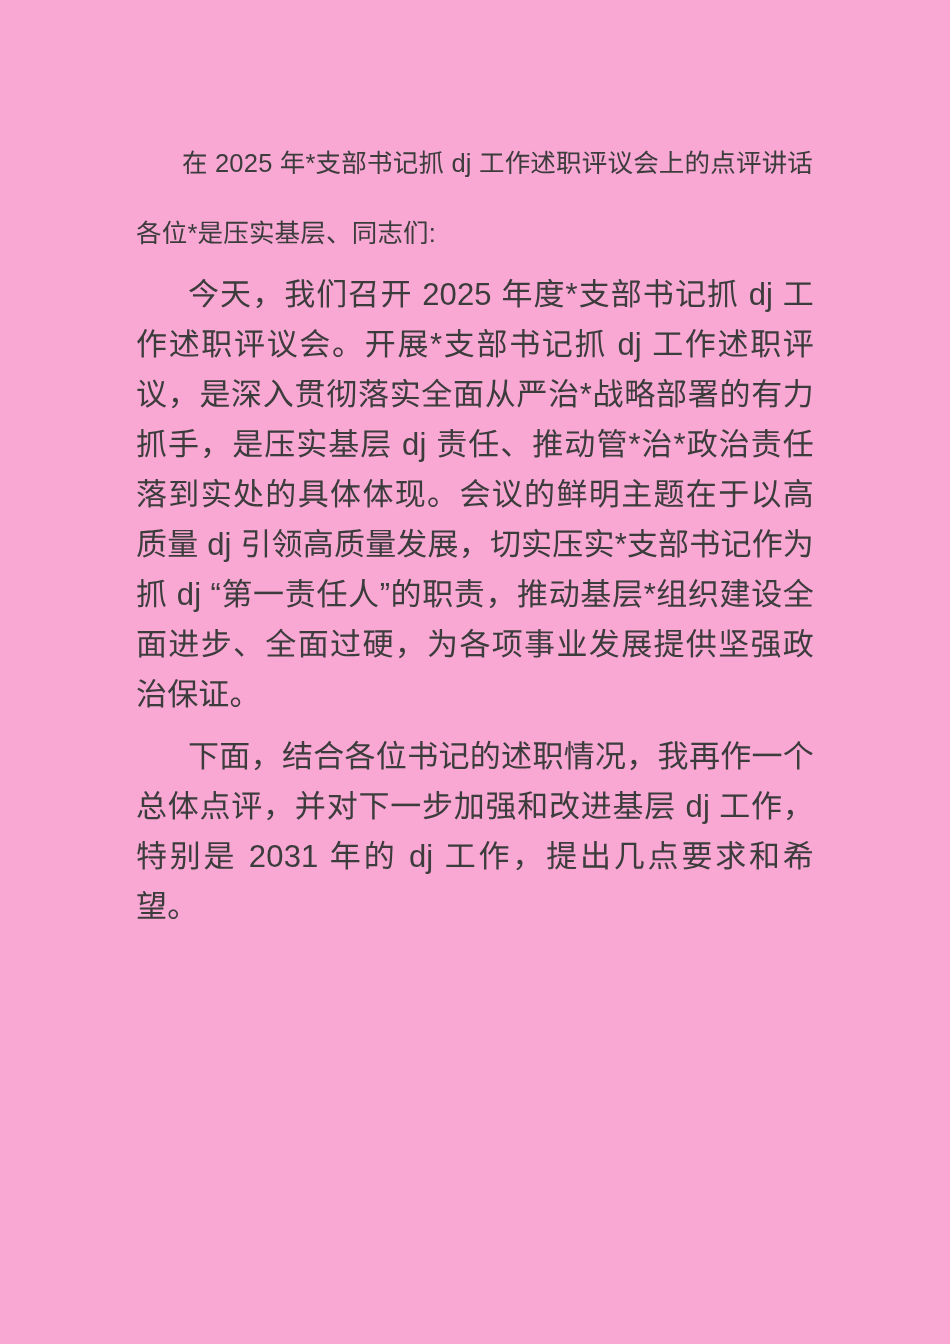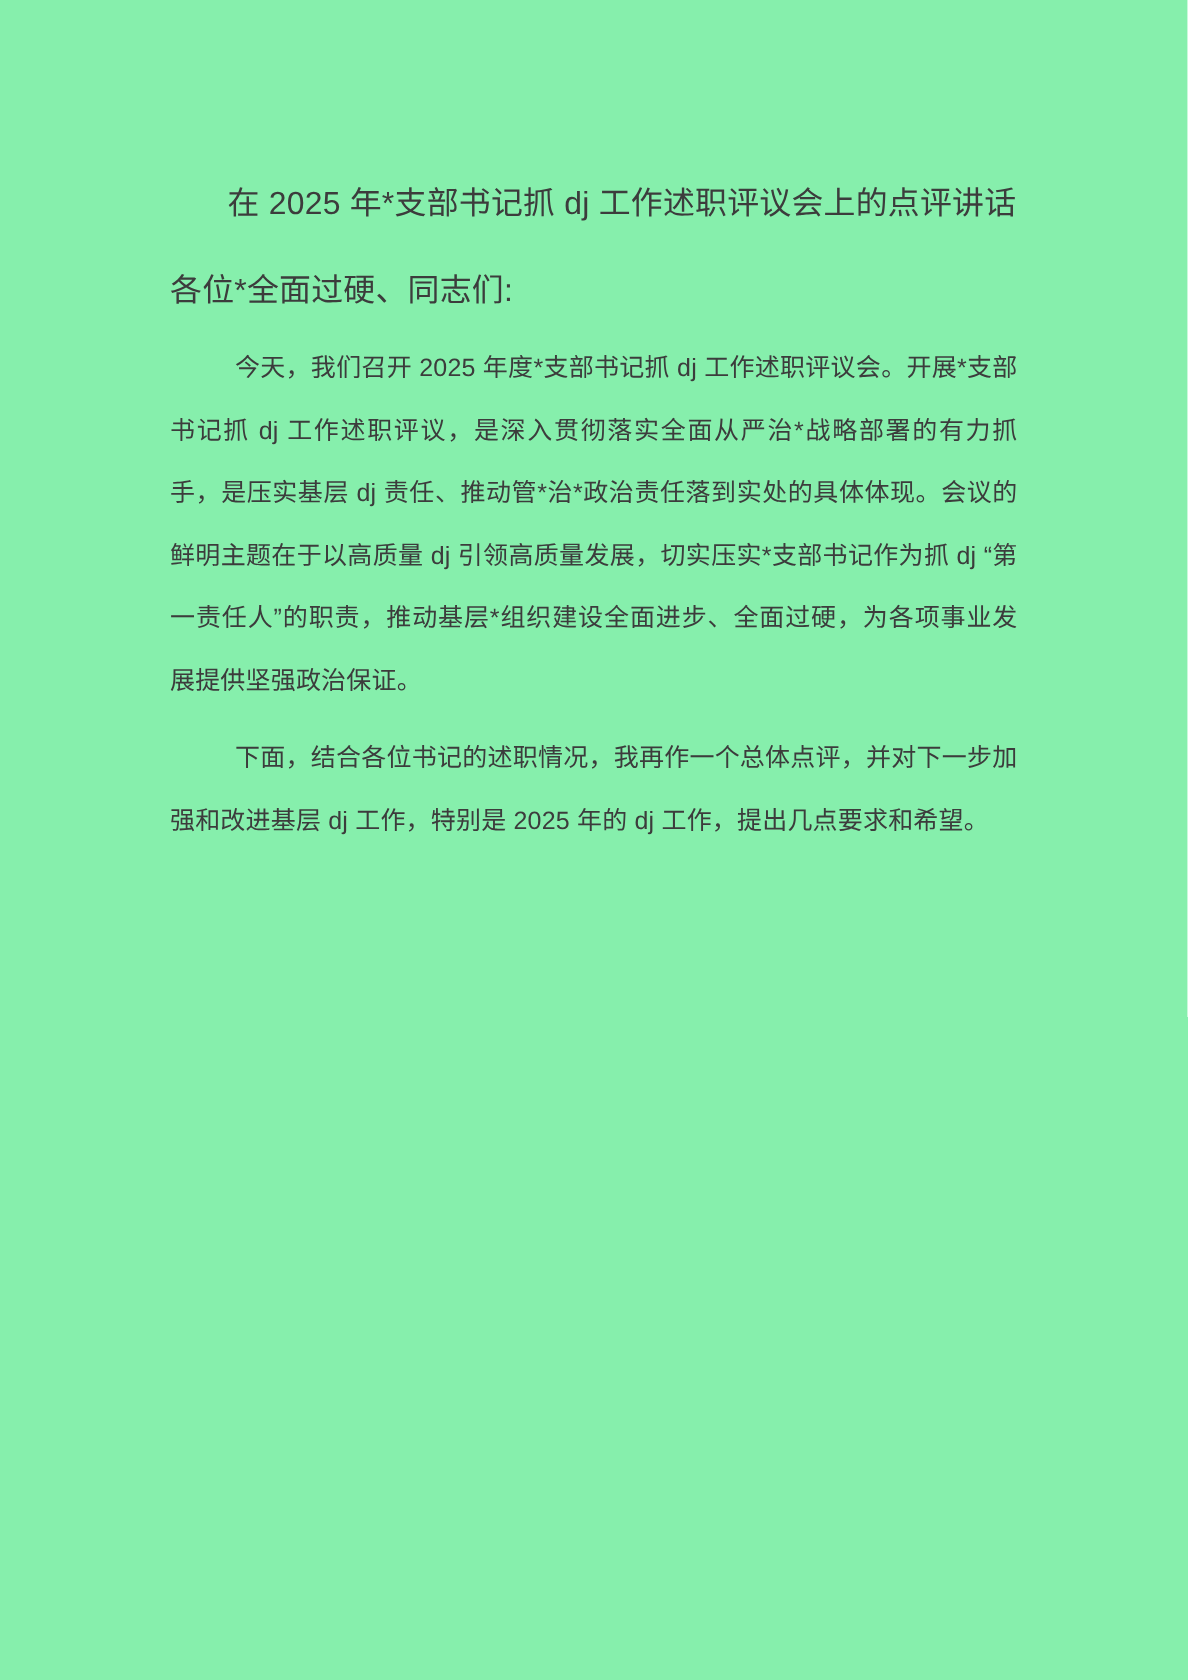--- a/index.html
+++ b/index.html
@@ -40,42 +40,42 @@
     font-weight: normal;
   }
   .salutation {
     font-size: 25.5px;
     line-height: 50px;
     letter-spacing: 0.2px;
     text-indent: 0;
     margin: 0 0 12px 0;
   }
   .para {
-    font-size: 20px;
+    font-size: 31px;
     line-height: 50px;
     letter-spacing: 0.15px;
     text-align: justify;
     text-justify: inter-ideograph;
     text-indent: 52px;
     margin: 0 0 12px 0;
     word-break: break-all;
   }
   .para:last-child {
     margin-bottom: 0;
   }
 </style>
 </head>
 <body style="background: rgb(255, 255, 255); color: rgb(60, 60, 60);">
 
-<div class="page" style="background: #86efac;">
+<div class="page" style="background: #f9a8d4;">
   <div class="content">
 
     <h1 class="doc-title">在 2025 年*支部书记抓 dj 工作述职评议会上的点评讲话</h1>
 
-    <p class="salutation">各位*全面过硬、同志们:</p>
+    <p class="salutation">各位*是压实基层、同志们:</p>
 
     <p class="para">今天，我们召开 2025 年度*支部书记抓 dj 工作述职评议会。开展*支部书记抓 dj 工作述职评议，是深入贯彻落实全面从严治*战略部署的有力抓手，是压实基层 dj 责任、推动管*治*政治责任落到实处的具体体现。会议的鲜明主题在于以高质量 dj 引领高质量发展，切实压实*支部书记作为抓 dj “第一责任人”的职责，推动基层*组织建设全面进步、全面过硬，为各项事业发展提供坚强政治保证。</p>
 
 
-    <p class="para">下面，结合各位书记的述职情况，我再作一个总体点评，并对下一步加强和改进基层 dj 工作，特别是 2025 年的 dj 工作，提出几点要求和希望。</p>
+    <p class="para">下面，结合各位书记的述职情况，我再作一个总体点评，并对下一步加强和改进基层 dj 工作，特别是 2031 年的 dj 工作，提出几点要求和希望。</p>
 
   </div>
 </div>
 
 </body></html>

